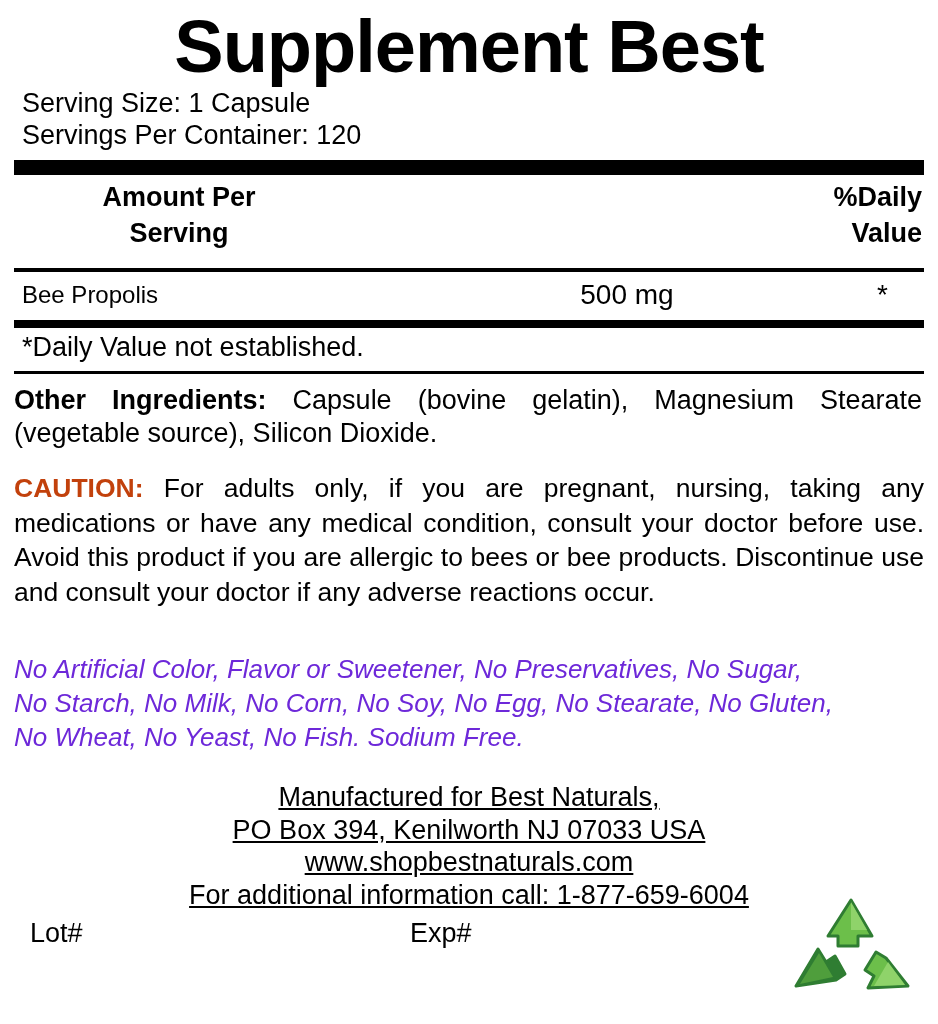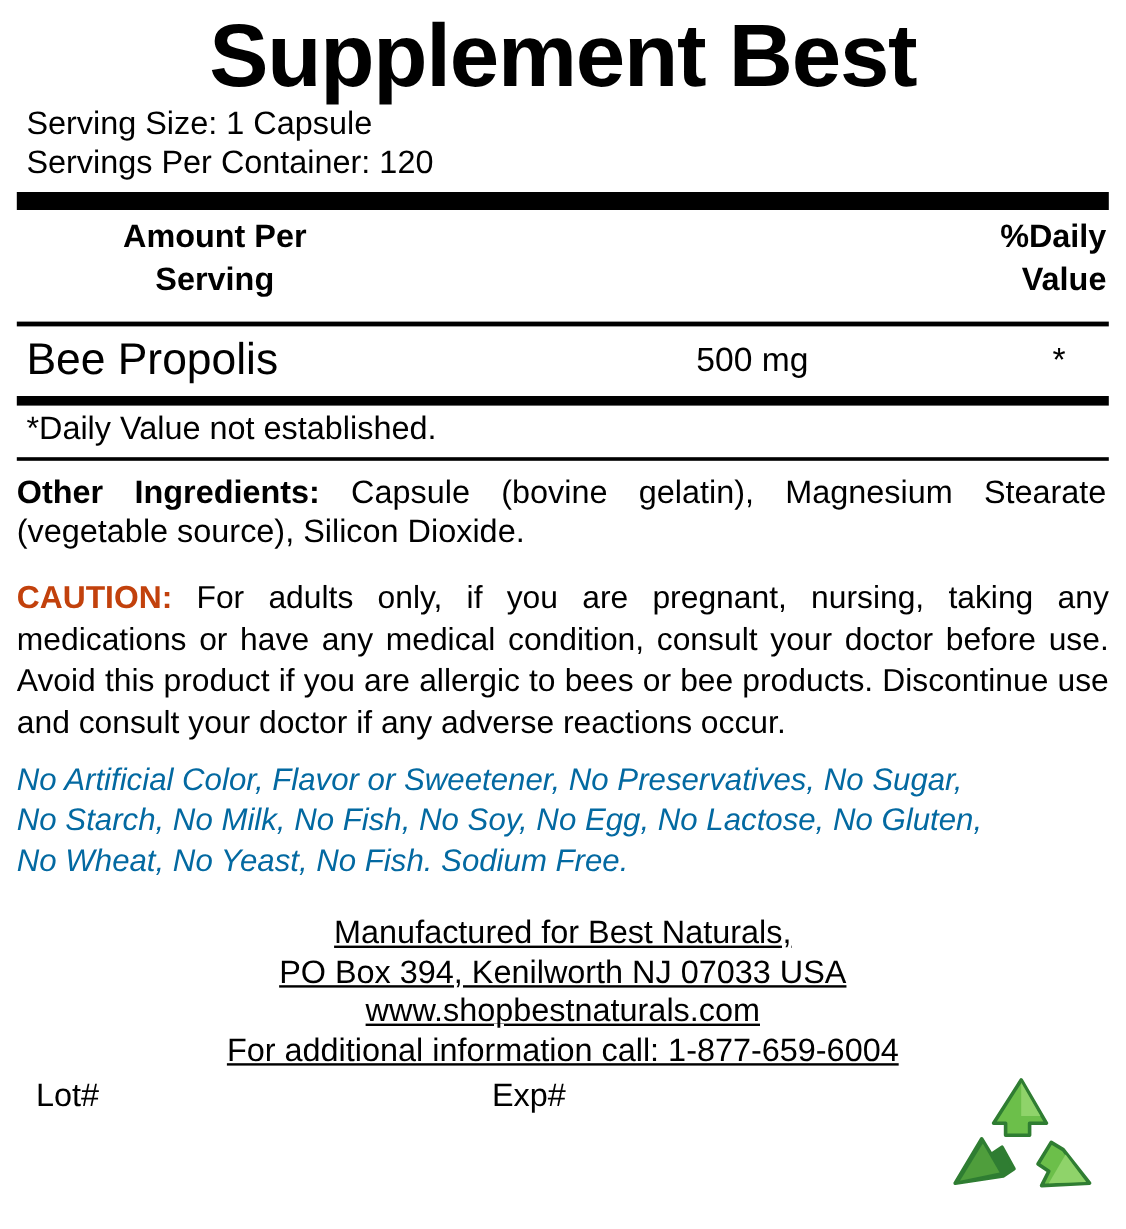--- a/index.html
+++ b/index.html
@@ -70,21 +70,21 @@
     font-weight: bold;
     line-height: 1.35;
   }
   .facts-row {
     display: flex;
     align-items: center;
     padding: 7px 2px 9px 0;
   }
   .facts-row .nutrient {
     flex: 1;
-    font-size: 37px;
+    font-size: 24px;
     padding-left: 8px;
   }
   .facts-row .amount {
     width: 330px;
     text-align: center;
     font-size: 28px;
   }
   .facts-row .dv {
     width: 130px;
     text-align: right;
@@ -116,25 +116,25 @@
     line-height: 1.30;
     text-align: justify;
     text-justify: inter-word;
     margin-top: 22px;
   }
   .caution .cap {
     color: #c2410c;
     font-weight: bold;
   }
   .free-claims {
-    color: #0369a1;
+    color: #6d28d9;
     font-style: italic;
     font-size: 26px;
     line-height: 1.30;
-    margin-top: 14px;
+    margin-top: 44px;
   }
   .mfg {
     text-align: center;
     font-size: 27px;
     line-height: 1.22;
     margin-top: 26px;
     padding-right: 0;
     text-decoration: underline;
   }
   .mfg div { white-space: nowrap; }
@@ -195,21 +195,21 @@
     <span>Capsule (bovine gelatin), Magnesium Stearate (vegetable source), Silicon Dioxide.</span>
   </div>
 
   <div class="caution">
     <span class="cap">CAUTION:</span>
     <span>For adults only, if you are pregnant, nursing, taking any medications or have any medical condition, consult your doctor before use. Avoid this product if you are allergic to bees or bee products. Discontinue use and consult your doctor if any adverse reactions occur.</span>
   </div>
 
   <div class="free-claims">
     <div>No Artificial Color, Flavor or Sweetener, No Preservatives, No Sugar,</div>
-    <div>No Starch, No Milk, No Fish, No Soy, No Egg, No Lactose, No Gluten,</div>
+    <div>No Starch, No Milk, No Corn, No Soy, No Egg, No Stearate, No Gluten,</div>
     <div>No Wheat, No Yeast, No Fish. Sodium Free.</div>
   </div>
 
   <div class="mfg">
     <div>Manufactured for Best Naturals,</div>
     <div>PO Box 394, Kenilworth NJ 07033 USA</div>
     <div>www.shopbestnaturals.com</div>
     <div>For additional information call: 1-877-659-6004</div>
   </div>
 

